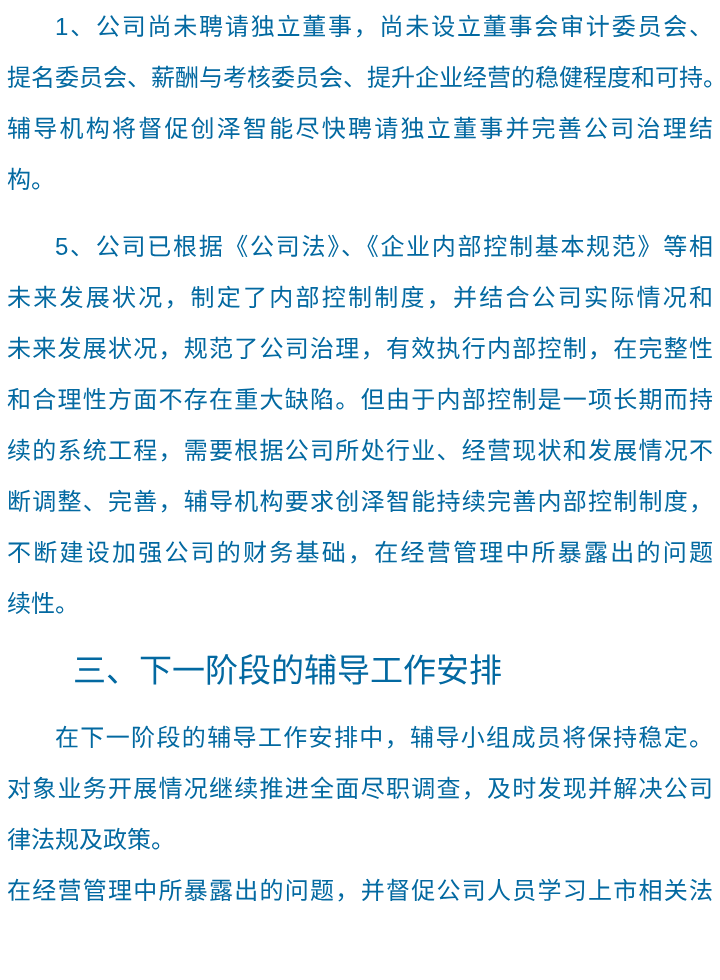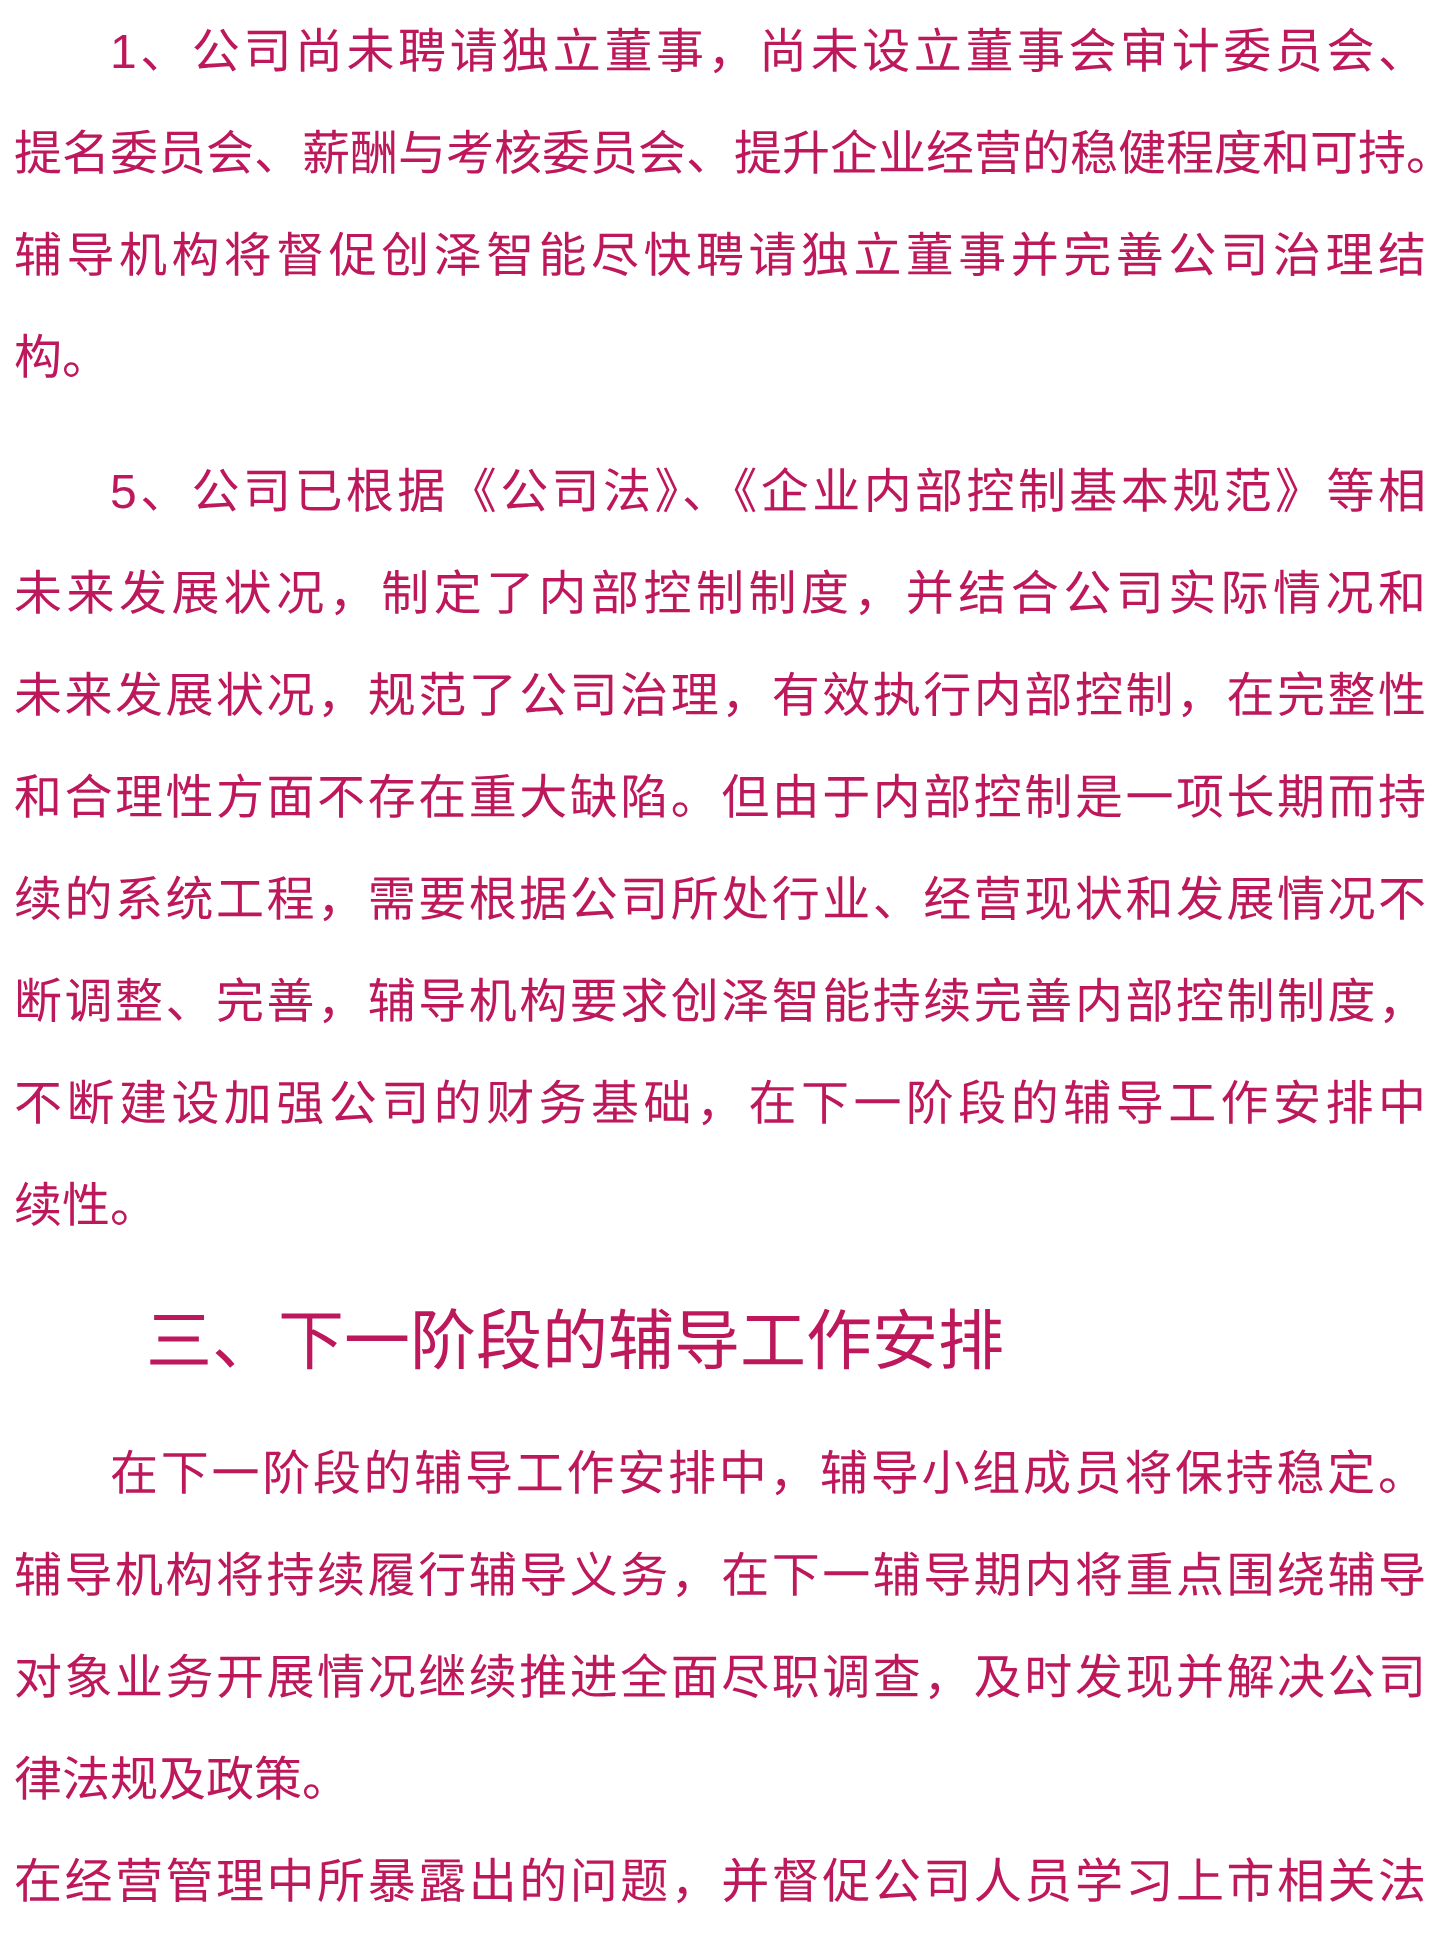--- a/index.html
+++ b/index.html
@@ -13,21 +13,21 @@
     overflow: hidden;
   }
   .page {
     box-sizing: border-box;
     width: 720px;
     height: 980px;
     padding: 1px 7px 0 7px;
     font-family: "Liberation Sans", sans-serif;
     font-size: 24px;
     line-height: 51px;
-    color: #be185d;
+    color: #0369a1;
     letter-spacing: 0;
   }
   .para {
     margin: 0 0 16px 0;
     padding: 0;
   }
   .ln {
     display: block;
     text-align: justify;
     text-align-last: justify;
@@ -61,27 +61,26 @@
     <span class="ln last">构。</span>
   </p>
 
   <p class="para">
     <span class="ln first">5、公司已根据《公司法》、《企业内部控制基本规范》等相</span>
     <span class="ln">未来发展状况，制定了内部控制制度，并结合公司实际情况和</span>
     <span class="ln">未来发展状况，规范了公司治理，有效执行内部控制，在完整性</span>
     <span class="ln">和合理性方面不存在重大缺陷。但由于内部控制是一项长期而持</span>
     <span class="ln">续的系统工程，需要根据公司所处行业、经营现状和发展情况不</span>
     <span class="ln">断调整、完善，辅导机构要求创泽智能持续完善内部控制制度，</span>
-    <span class="ln">不断建设加强公司的财务基础，在下一阶段的辅导工作安排中</span>
+    <span class="ln">不断建设加强公司的财务基础，在经营管理中所暴露出的问题</span>
     <span class="ln last">续性。</span>
   </p>
 
   <h2 class="heading">三、下一阶段的辅导工作安排</h2>
 
   <p class="para">
     <span class="ln first">在下一阶段的辅导工作安排中，辅导小组成员将保持稳定。</span>
-    <span class="ln">辅导机构将持续履行辅导义务，在下一辅导期内将重点围绕辅导</span>
     <span class="ln">对象业务开展情况继续推进全面尽职调查，及时发现并解决公司</span>
     <span class="ln last">律法规及政策。</span>
     <span class="ln">在经营管理中所暴露出的问题，并督促公司人员学习上市相关法</span>
   </p>
 
 </div>
 
 </body></html>

